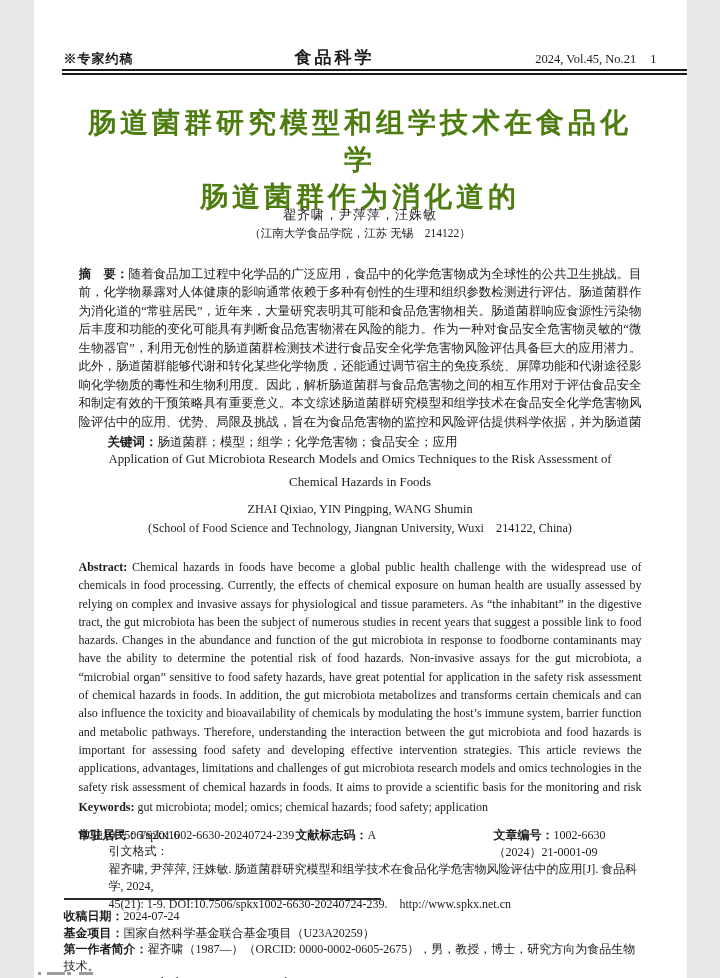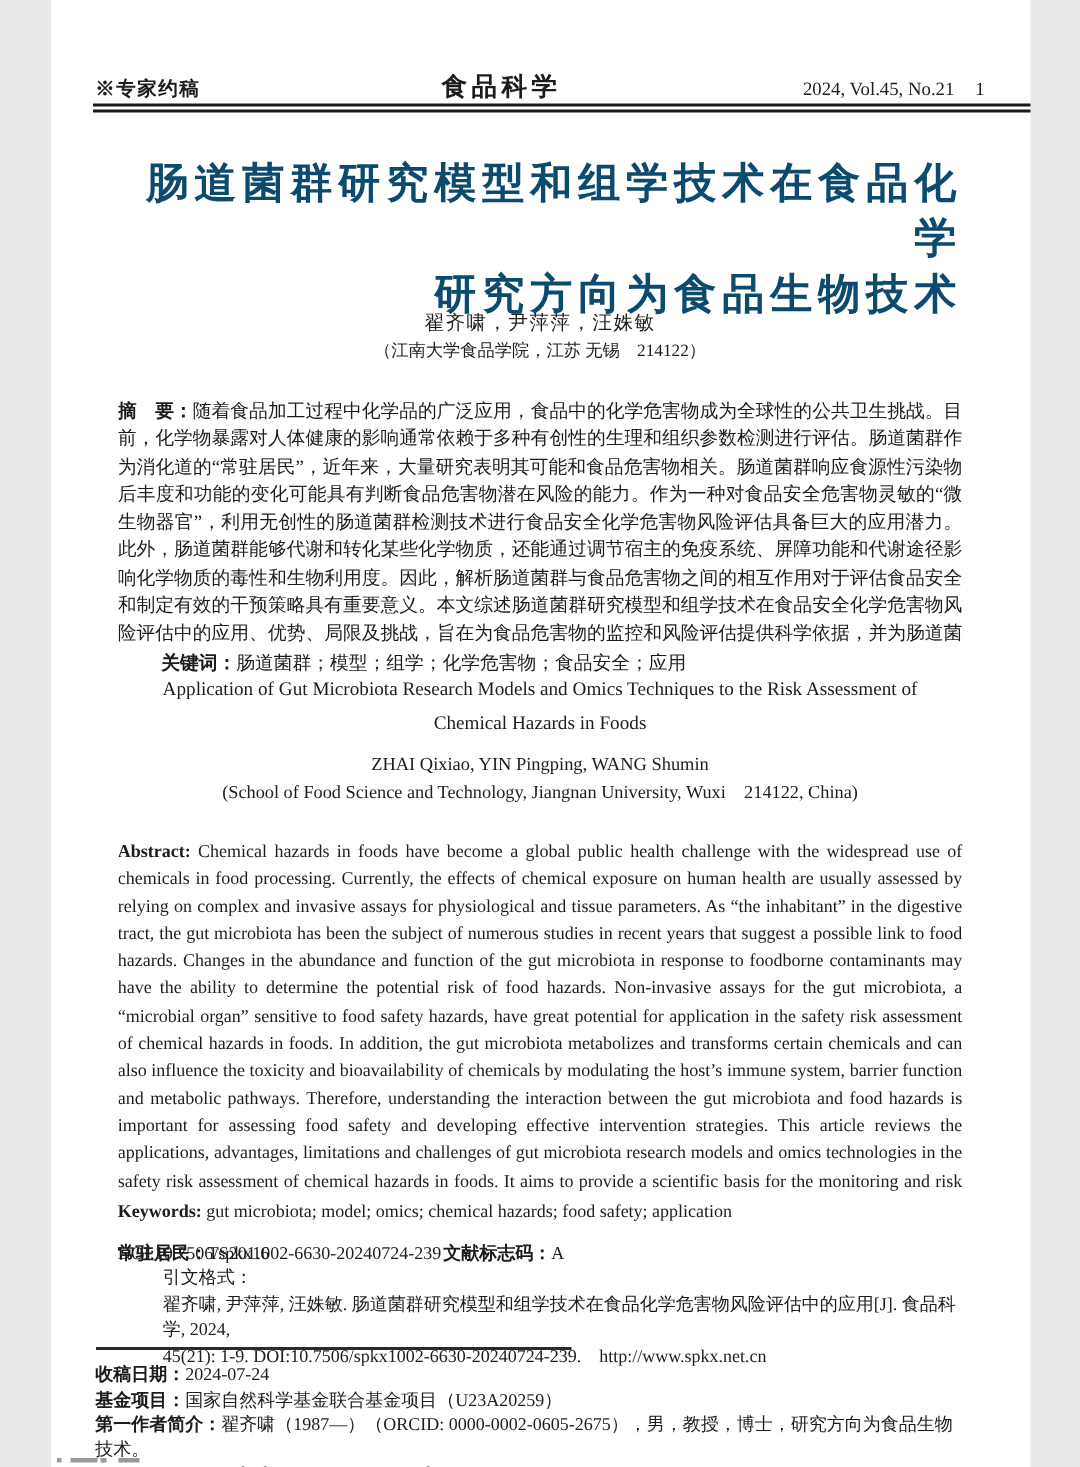--- a/index.html
+++ b/index.html
@@ -8,21 +8,21 @@
     background:#ffffff;color:#1c1c1c;overflow:hidden;
     font-family:"Liberation Serif","DejaVu Serif",serif;
   }
   
   .hdr{position:absolute;top:46px;left:30px;right:30px;display:flex;justify-content:space-between;align-items:baseline;}
   .hdr-left{font-size:13px;font-weight:bold;letter-spacing:1px;}
   .hdr-center{font-size:17px;font-weight:bold;letter-spacing:3px;font-family:"Liberation Sans","DejaVu Sans",sans-serif;text-align:center;}
   .hdr-right{font-size:12.5px;display:flex;align-items:baseline;gap:14px;}
   .hdr-rule{position:absolute;top:69px;left:28px;width:644px;height:2px;border-top:2px solid #1a1a1a;border-bottom:2px solid #1a1a1a;}
   
-  .title-zh{position:absolute;top:104px;left:45px;right:45px;text-align:right;font-size:28px;font-weight:bold;line-height:37px;letter-spacing:4px;color:#0c4a6e;}
+  .title-zh{position:absolute;top:104px;left:45px;right:45px;text-align:center;font-size:28px;font-weight:bold;line-height:37px;letter-spacing:4px;color:#4d7c0f;}
   .authors-zh{position:absolute;top:206px;left:45px;right:45px;text-align:center;font-size:13px;letter-spacing:1px;}
   .affil-zh{position:absolute;top:226px;left:45px;right:45px;text-align:center;font-size:11.5px;}
   
   .abs-zh{position:absolute;top:252px;left:45px;right:45px;height:168px;overflow:hidden;font-size:12.5px;line-height:18.5px;text-align:justify;}
   .kw-zh{position:absolute;top:420px;left:45px;right:45px;font-size:12.5px;line-height:18.5px;margin-left:29px;}
   b.lbl{font-weight:bold;}
   
   .title-en{position:absolute;top:448px;left:45px;right:45px;text-align:center;font-size:12.8px;line-height:23px;}
   .authors-en{position:absolute;top:502px;left:45px;right:45px;text-align:center;font-size:12.3px;}
   .affil-en{position:absolute;top:520px;left:45px;right:45px;text-align:center;font-size:12.2px;}
@@ -56,21 +56,21 @@
     <span class="hdr-center">食品科学</span>
     <span class="hdr-right">
       <span>2024, Vol.45, No.21</span>
       <span>1</span>
     </span>
   </div>
   <div class="hdr-rule"></div>
 
   <div class="title-zh">
     <div>肠道菌群研究模型和组学技术在食品化学</div>
-    <div>研究方向为食品生物技术</div>
+    <div>肠道菌群作为消化道的</div>
   </div>
   <div class="authors-zh">翟齐啸，尹萍萍，汪姝敏</div>
   <div class="affil-zh">（江南大学食品学院，江苏 无锡　214122）</div>
 
   <p class="abs-zh"><b class="lbl">摘　要：</b><span>随着食品加工过程中化学品的广泛应用，食品中的化学危害物成为全球性的公共卫生挑战。目前，化学物暴露对人体健康的影响通常依赖于多种有创性的生理和组织参数检测进行评估。肠道菌群作为消化道的“常驻居民”，近年来，大量研究表明其可能和食品危害物相关。肠道菌群响应食源性污染物后丰度和功能的变化可能具有判断食品危害物潜在风险的能力。作为一种对食品安全危害物灵敏的“微生物器官”，利用无创性的肠道菌群检测技术进行食品安全化学危害物风险评估具备巨大的应用潜力。此外，肠道菌群能够代谢和转化某些化学物质，还能通过调节宿主的免疫系统、屏障功能和代谢途径影响化学物质的毒性和生物利用度。因此，解析肠道菌群与食品危害物之间的相互作用对于评估食品安全和制定有效的干预策略具有重要意义。本文综述肠道菌群研究模型和组学技术在食品安全化学危害物风险评估中的应用、优势、局限及挑战，旨在为食品危害物的监控和风险评估提供科学依据，并为肠道菌群研究模型及组学技术的应用提供新的见解。</span></p>
   <p class="kw-zh"><b class="lbl">关键词：</b><span>肠道菌群；模型；组学；化学危害物；食品安全；应用</span></p>
 
   <div class="title-en">
     <div>Application of Gut Microbiota Research Models and Omics Techniques to the Risk Assessment of</div>
     <div>Chemical Hazards in Foods</div>
@@ -78,20 +78,21 @@
   <div class="authors-en">ZHAI Qixiao, YIN Pingping, WANG Shumin</div>
   <div class="affil-en">(School of Food Science and Technology, Jiangnan University, Wuxi　214122, China)</div>
 
   <p class="abs-en"><b class="lbl">Abstract:</b> <span>Chemical hazards in foods have become a global public health challenge with the widespread use of chemicals in food processing. Currently, the effects of chemical exposure on human health are usually assessed by relying on complex and invasive assays for physiological and tissue parameters. As “the inhabitant” in the digestive tract, the gut microbiota has been the subject of numerous studies in recent years that suggest a possible link to food hazards. Changes in the abundance and function of the gut microbiota in response to foodborne contaminants may have the ability to determine the potential risk of food hazards. Non-invasive assays for the gut microbiota, a “microbial organ” sensitive to food safety hazards, have great potential for application in the safety risk assessment of chemical hazards in foods. In addition, the gut microbiota metabolizes and transforms certain chemicals and can also influence the toxicity and bioavailability of chemicals by modulating the host’s immune system, barrier function and metabolic pathways. Therefore, understanding the interaction between the gut microbiota and food hazards is important for assessing food safety and developing effective intervention strategies. This article reviews the applications, advantages, limitations and challenges of gut microbiota research models and omics technologies in the safety risk assessment of chemical hazards in foods. It aims to provide a scientific basis for the monitoring and risk assessment of food hazards and to provide new insights into the application of gut microbiota research models and omics techniques.</span></p>
   <p class="kw-en"><b class="lbl">Keywords:</b> <span>gut microbiota; model; omics; chemical hazards; food safety; application</span></p>
   <div class="doi-line">DOI:10.7506/spkx1002-6630-20240724-239</div>
 
   <div class="cls-row">
     <span><b class="lbl">常驻居民：</b><span>TS201.6</span></span>
     <span><b class="lbl">文献标志码：</b><span>A</span></span>
+    <span><b class="lbl">文章编号：</b><span>1002-6630（2024）21-0001-09</span></span>
   </div>
 
   <div class="citation">
     <div>引文格式：</div>
     <div>翟齐啸, 尹萍萍, 汪姝敏. 肠道菌群研究模型和组学技术在食品化学危害物风险评估中的应用[J]. 食品科学, 2024,</div>
     <div>45(21): 1-9. DOI:10.7506/spkx1002-6630-20240724-239.　http://www.spkx.net.cn</div>
   </div>
 
   <div class="fn-rule"></div>
   <div class="footnote">

